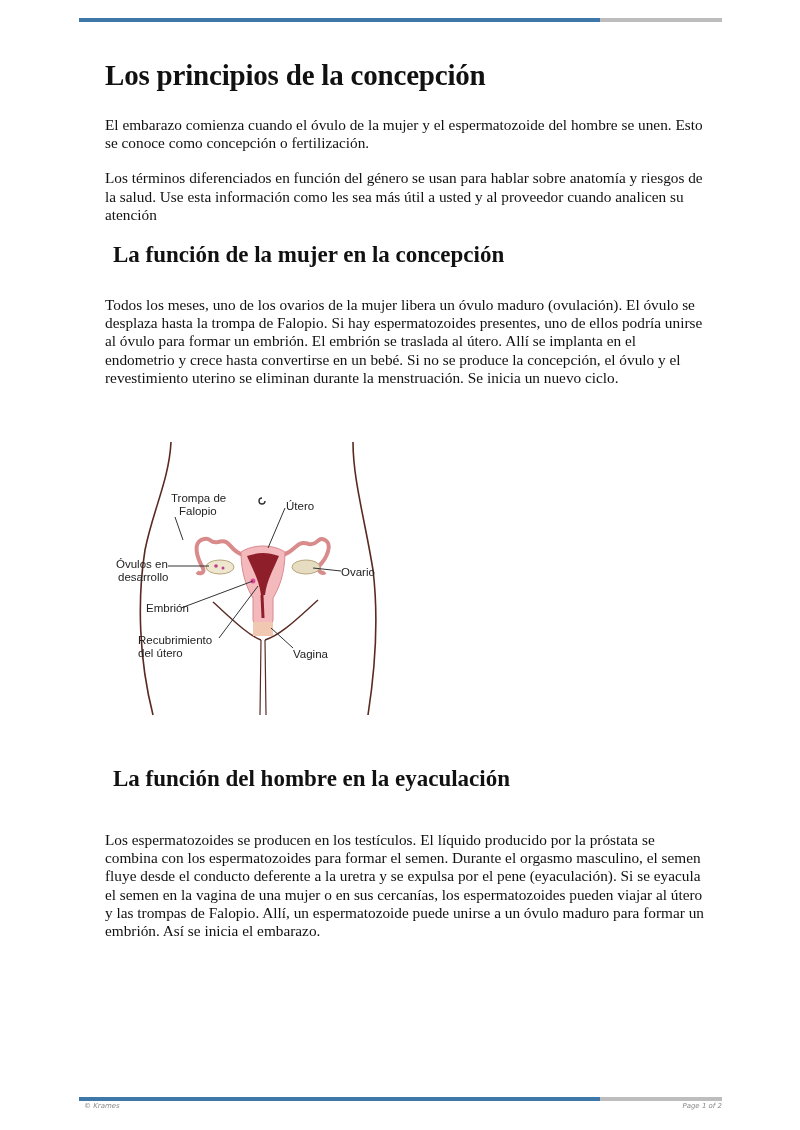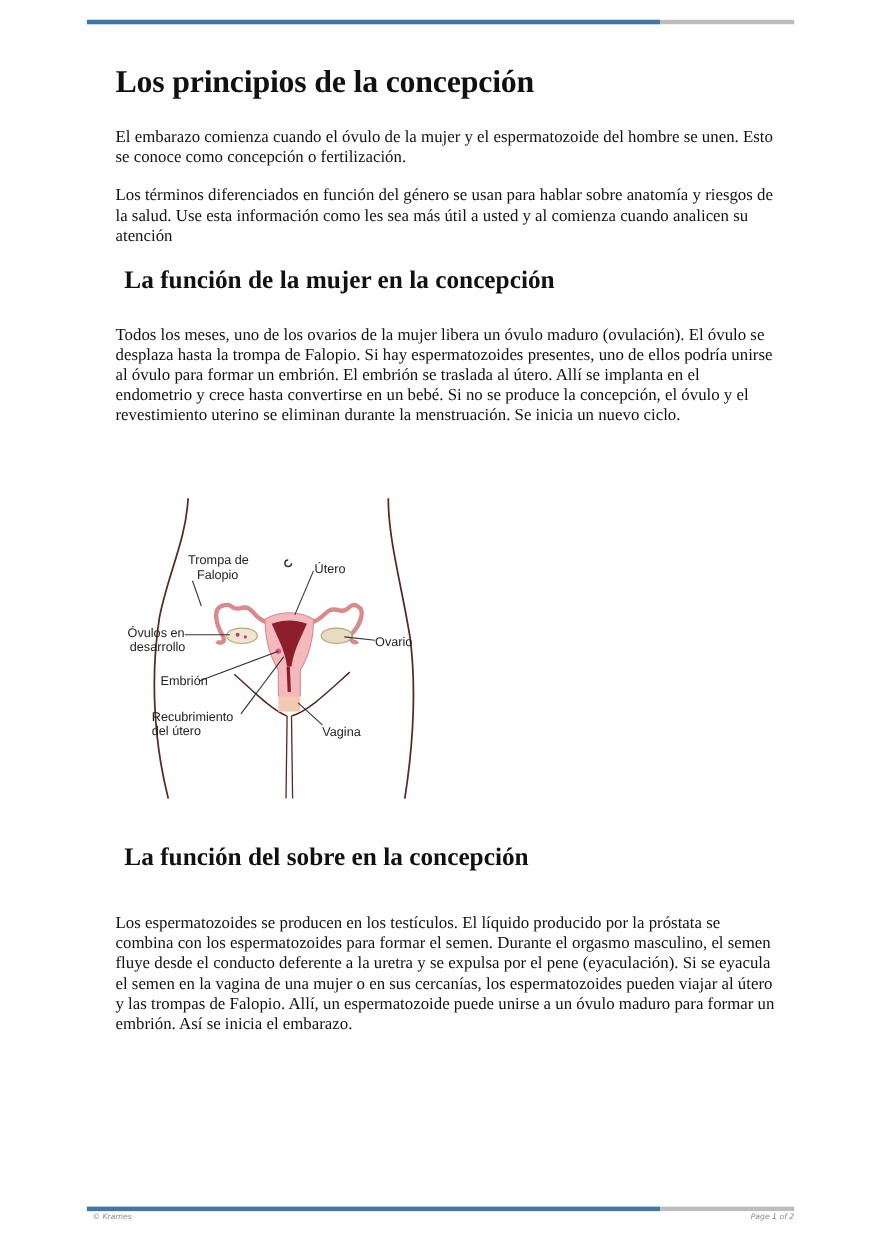--- a/index.html
+++ b/index.html
@@ -5,42 +5,42 @@
     html, body { margin: 0; padding: 0; background: #ffffff; }
     body { width: 800px; height: 1130px; position: relative; overflow: hidden; font-family: "Liberation Serif", "DejaVu Serif", serif; color: #111; }
     .bar { position: absolute; left: 79px; width: 643px; height: 4px; background: #bdbdbd; }
     .bar .fill { position: absolute; left: 0; top: 0; height: 100%; width: 522px; background: #3f78a8; }
     .bar.top { top: 18px; }
     .bar.bottom { top: 1097px; }
     .content { position: absolute; left: 105px; top: 56px; width: 600px; }
     h1 { font-size: 29px; font-weight: bold; margin: 0 0 22px 0; line-height: 38px; letter-spacing: -0.2px; }
     h2 { font-size: 23px; font-weight: bold; margin: 0 0 22px 8px; line-height: 30px; }
     p { font-size: 15.3px; line-height: 18.2px; margin: 0 0 17px 0; }
-    .figure { position: absolute; left: 113px; top: 451px; width: 280px; height: 280px; }
+    .figure { position: absolute; left: 113px; top: 440px; width: 280px; height: 280px; }
     .figure svg { width: 100%; height: 100%; }
     .figure text { font-family: "Liberation Sans", "DejaVu Sans", sans-serif; font-size: 11.5px; fill: #222; }
     #h2a { position: absolute; left: 105px; top: 240px; width: 600px; }
     #p3 { position: absolute; left: 105px; top: 296px; width: 600px; }
     #h2b { position: absolute; left: 105px; top: 764px; width: 600px; }
     #p4 { position: absolute; left: 105px; top: 831px; width: 600px; }
     .footer { position: absolute; top: 1102px; font-family: "DejaVu Sans", sans-serif; font-style: italic; font-size: 7px; color: #888; }
     .footer.left { left: 84px; }
     .footer.right { right: 78px; margin-left: 23px; }
   </style>
 </head>
 <body>
 
 <div class="bar top" style="background: rgb(189, 189, 189);">
   <div class="fill" style="width: 81%; background: rgb(63, 120, 168);"></div>
 </div>
 
 <div class="content">
   <h1>Los principios de la concepción</h1>
   <p>El embarazo comienza cuando el óvulo de la mujer y el espermatozoide del hombre se unen. Esto se conoce como concepción o fertilización.</p>
-  <p>Los términos diferenciados en función del género se usan para hablar sobre anatomía y riesgos de la salud. Use esta información como les sea más útil a usted y al comienza cuando analicen su atención</p>
+  <p>Los términos diferenciados en función del género se usan para hablar sobre anatomía y riesgos de la salud. Use esta información como les sea más útil a usted y al proveedor cuando analicen su atención</p>
 </div>
 
 <h2 id="h2a">La función de la mujer en la concepción</h2>
 <p id="p3">Todos los meses, uno de los ovarios de la mujer libera un óvulo maduro (ovulación). El óvulo se desplaza hasta la trompa de Falopio. Si hay espermatozoides presentes, uno de ellos podría unirse al óvulo para formar un embrión. El embrión se traslada al útero. Allí se implanta en el endometrio y crece hasta convertirse en un bebé. Si no se produce la concepción, el óvulo y el revestimiento uterino se eliminan durante la menstruación. Se inicia un nuevo ciclo.</p>
 
 <div class="figure">
   <svg viewBox="0 0 280 280" xmlns="http://www.w3.org/2000/svg">
 
     <path d="M58 2 C56 40 40 70 32 110 C24 160 26 220 40 275" fill="none" stroke="#5a2a22" stroke-width="1.6"></path>
     <path d="M240 2 C240 40 252 80 260 130 C266 180 262 230 255 275" fill="none" stroke="#5a2a22" stroke-width="1.6"></path>
@@ -81,20 +81,20 @@
     <text x="3" y="128">Óvulos en</text>
     <text x="5" y="141">desarrollo</text>
     <text x="228" y="136">Ovario</text>
     <text x="33" y="172">Embrión</text>
     <text x="25" y="204">Recubrimiento</text>
     <text x="25" y="217">del útero</text>
     <text x="180" y="218">Vagina</text>
   </svg>
 </div>
 
-<h2 id="h2b">La función del sobre en la concepción</h2>
+<h2 id="h2b">La función del hombre en la eyaculación</h2>
 <p id="p4">Los espermatozoides se producen en los testículos. El líquido producido por la próstata se combina con los espermatozoides para formar el semen. Durante el orgasmo masculino, el semen fluye desde el conducto deferente a la uretra y se expulsa por el pene (eyaculación). Si se eyacula el semen en la vagina de una mujer o en sus cercanías, los espermatozoides pueden viajar al útero y las trompas de Falopio. Allí, un espermatozoide puede unirse a un óvulo maduro para formar un embrión. Así se inicia el embarazo.</p>
 
 <div class="bar bottom" style="background: rgb(189, 189, 189);">
   <div class="fill" style="width: 81%; background: rgb(63, 120, 168);"></div>
 </div>
 <div class="footer left">© Krames</div>
 <div class="footer right">Page 1 of 2</div>
 
 </body></html>

